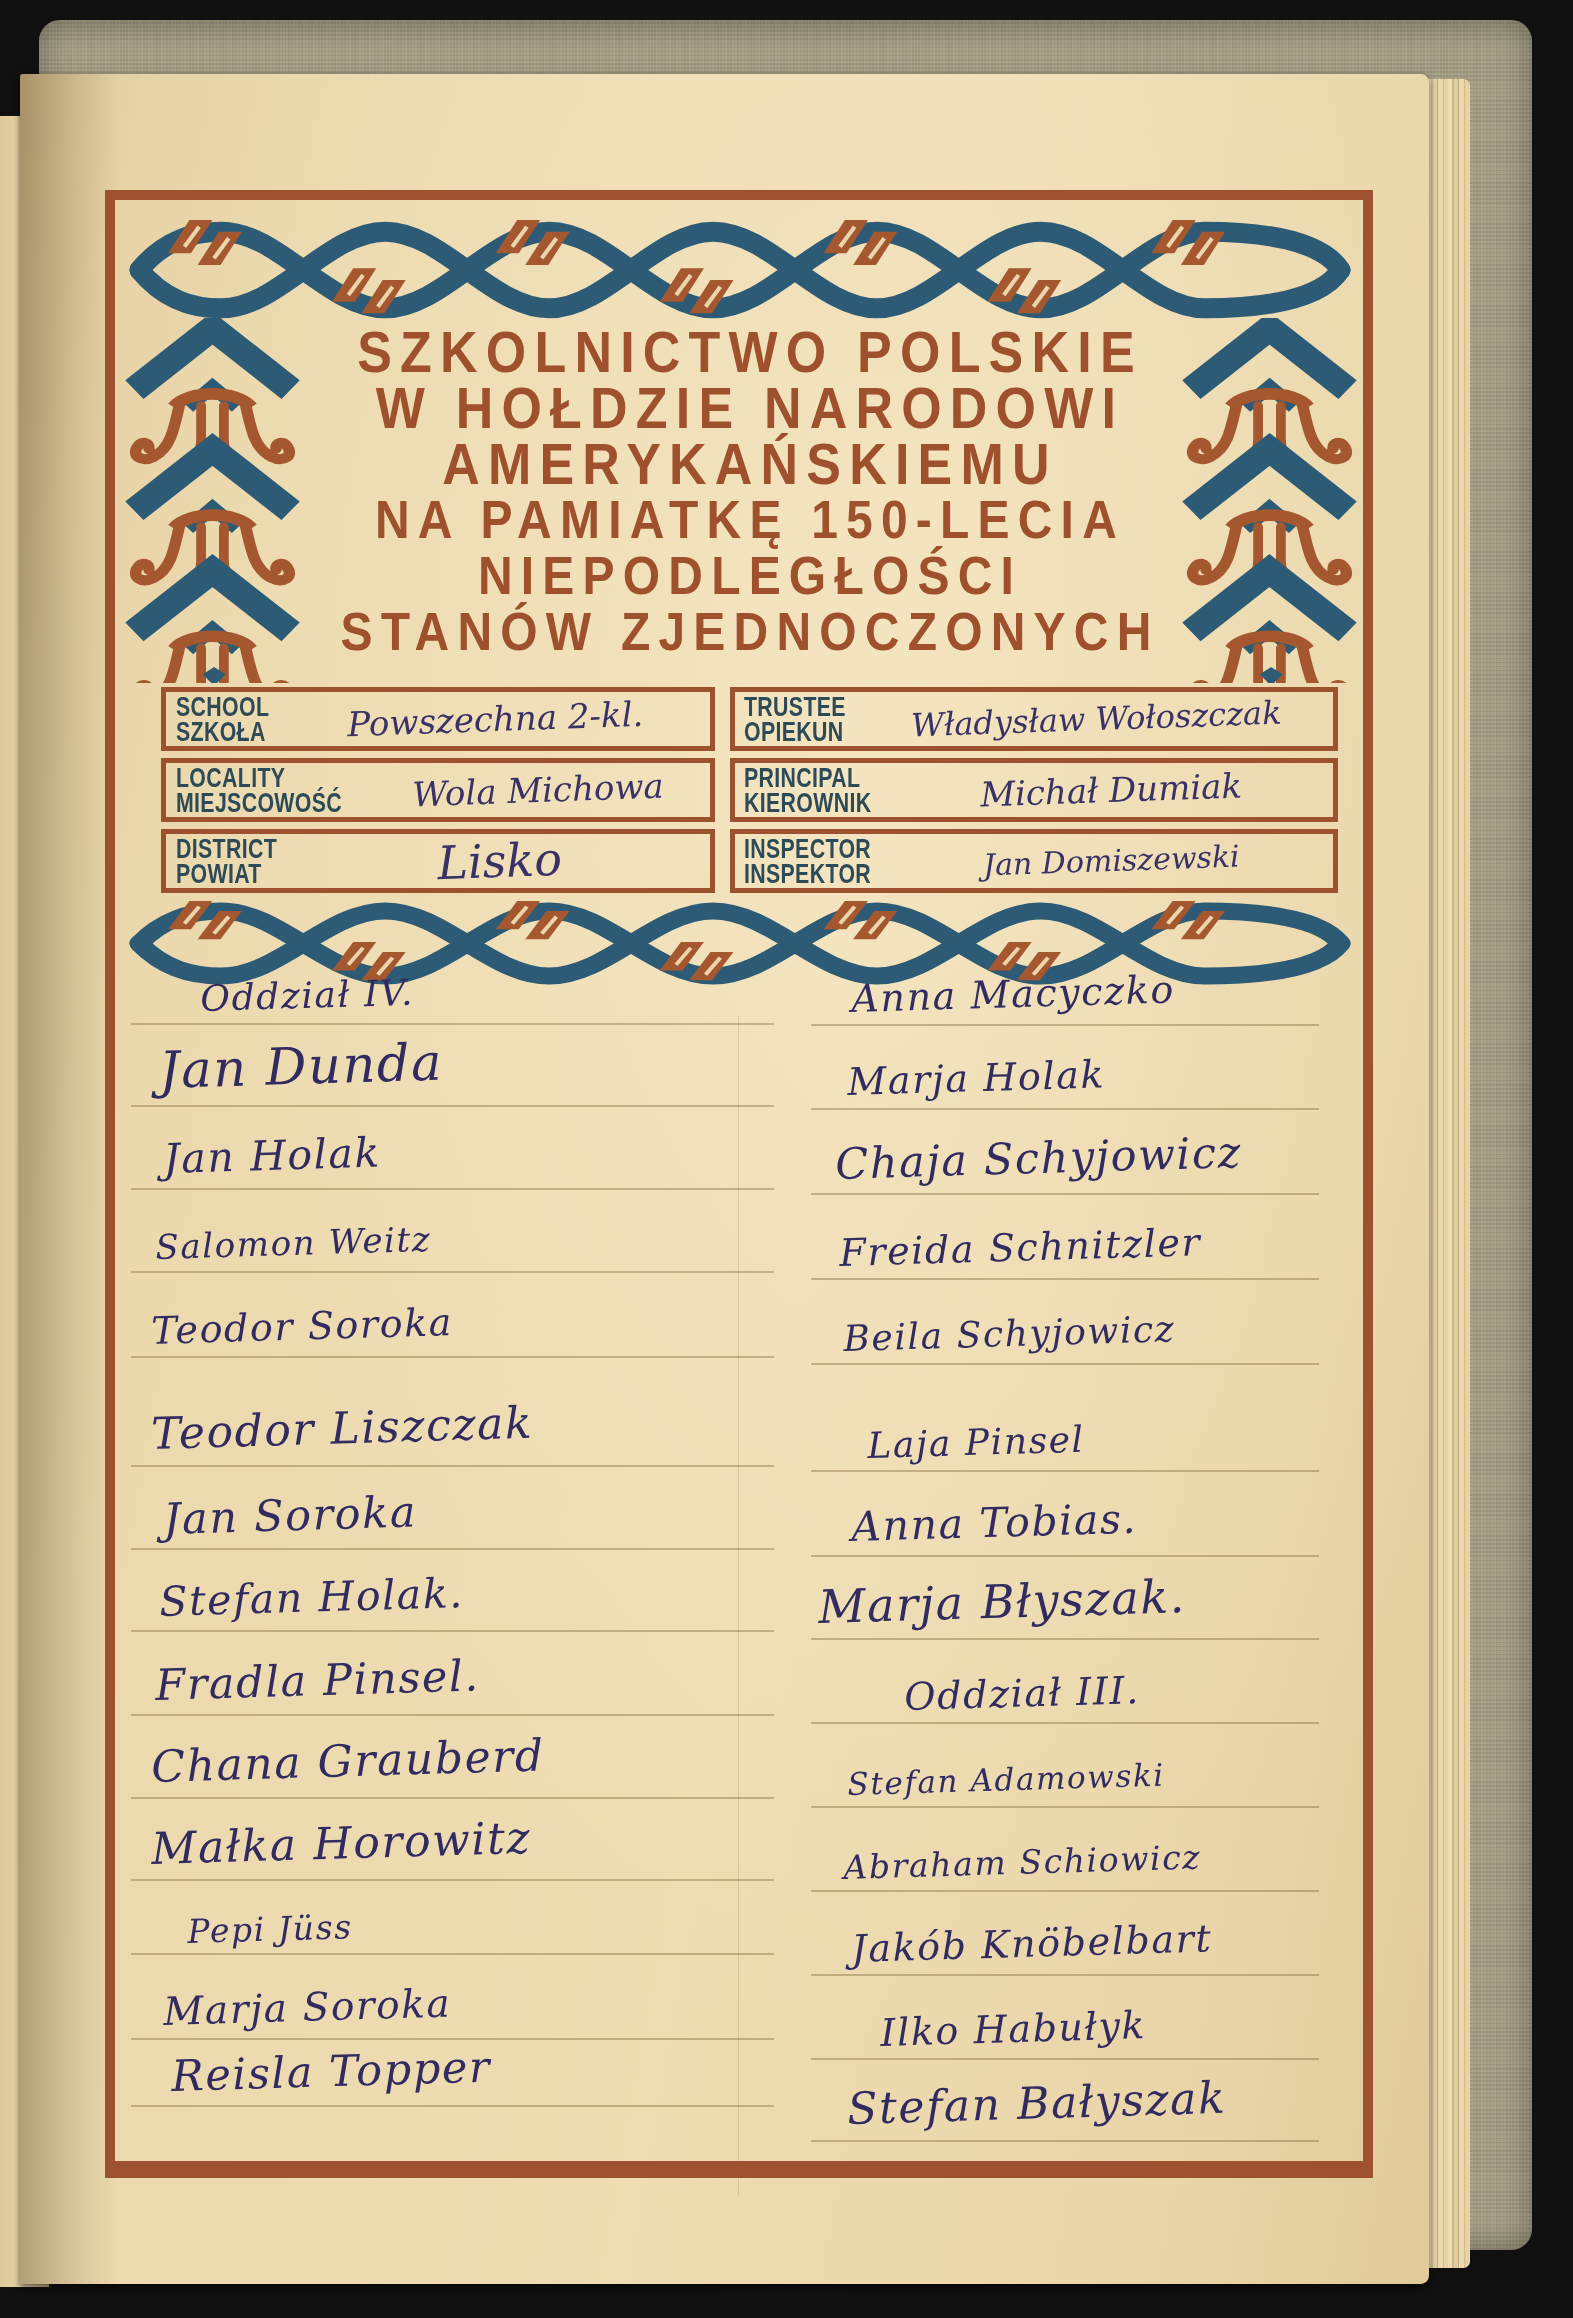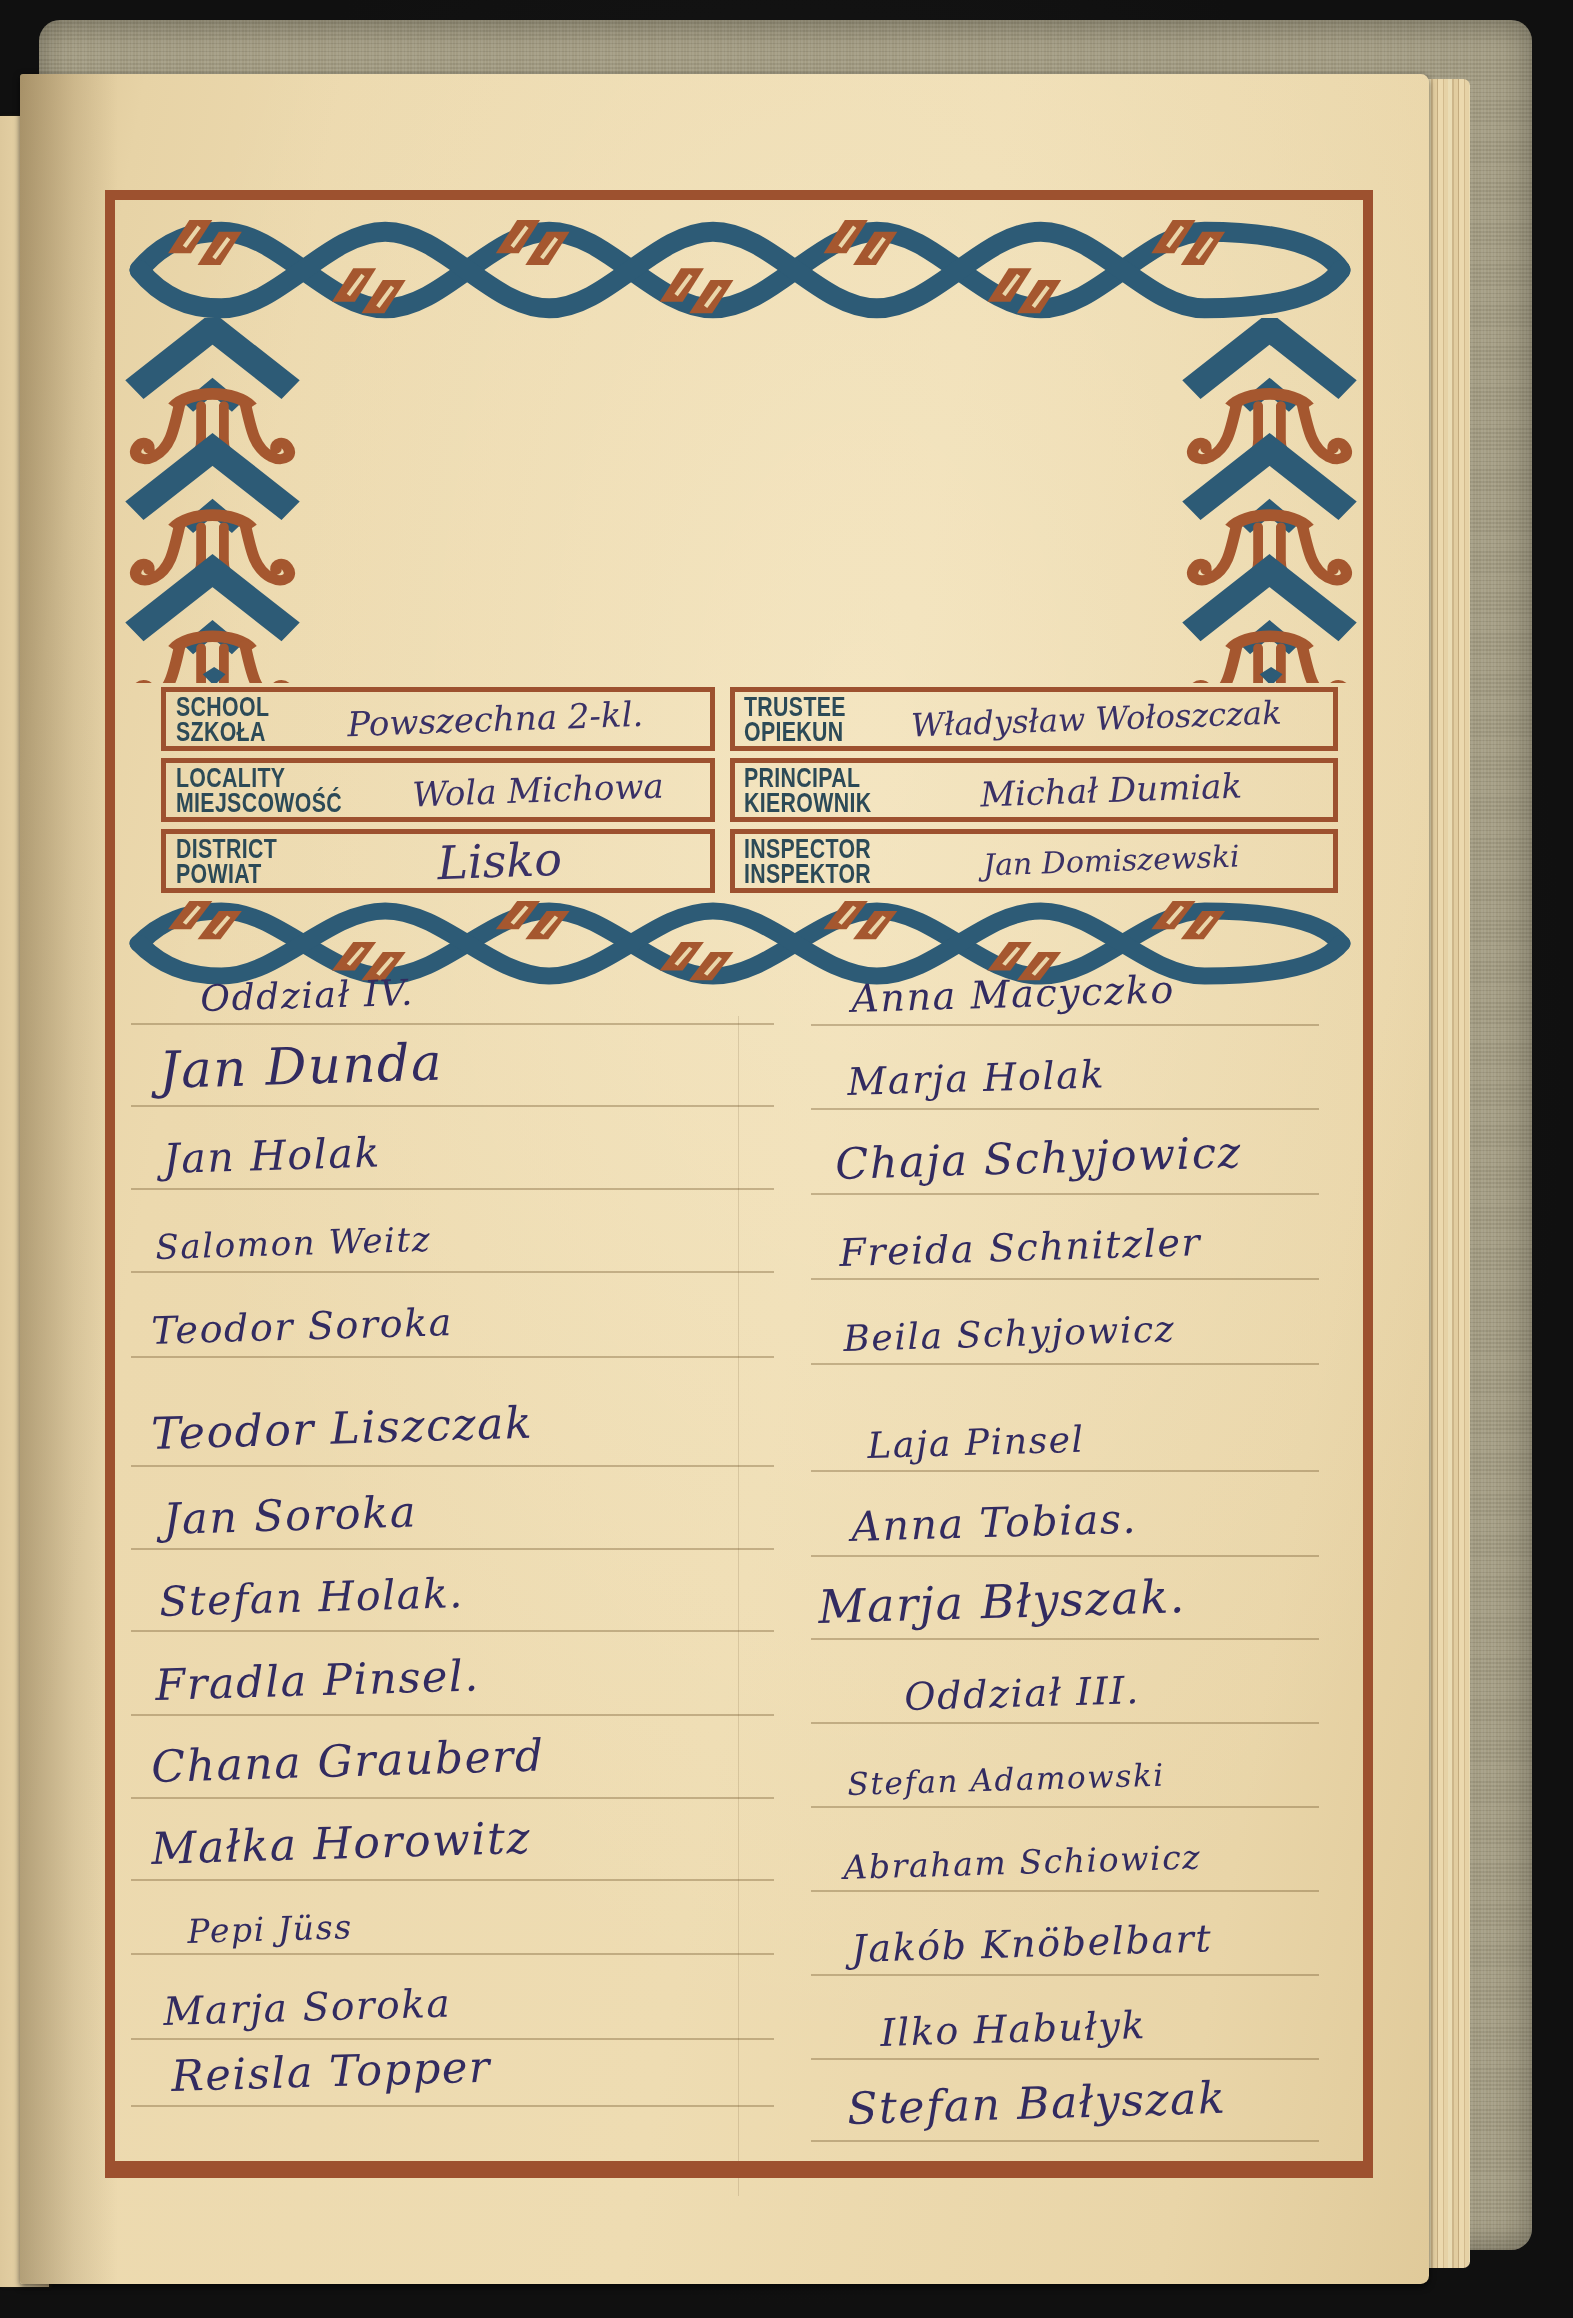--- a/index.html
+++ b/index.html
@@ -113,20 +113,28 @@
   <svg class="orn-col" style="left:1180px;top:318px;" width="179" height="365" viewBox="0 0 220 500" preserveAspectRatio="none">
     <use href="#chev" y="0"></use>
     <use href="#curl" y="92"></use>
     <use href="#chev" y="166"></use>
     <use href="#curl" y="258"></use>
     <use href="#chev" y="332"></use>
     <use href="#curl" y="424"></use>
     <path d="M98,488 l14,16 14,-16 -14,-10 z" fill="#2d5b76"></path>
   </svg>
 
+  <div class="title">
+    <div class="title-line tl-a">SZKOLNICTWO POLSKIE</div>
+    <div class="title-line tl-a">W HOŁDZIE NARODOWI</div>
+    <div class="title-line tl-a">AMERYKAŃSKIEMU</div>
+    <div class="title-line tl-b">NA PAMIATKĘ 150-LECIA</div>
+    <div class="title-line tl-b">NIEPODLEGŁOŚCI</div>
+    <div class="title-line tl-b">STANÓW ZJEDNOCZONYCH</div>
+  </div>
 
   <div class="form">
     <div class="cell">
       <div class="labels">
         <div>SCHOOL</div>
         <div>SZKOŁA</div>
       </div>
       <div class="value script">Powszechna 2-kl.</div>
     </div>
     <div class="cell">

